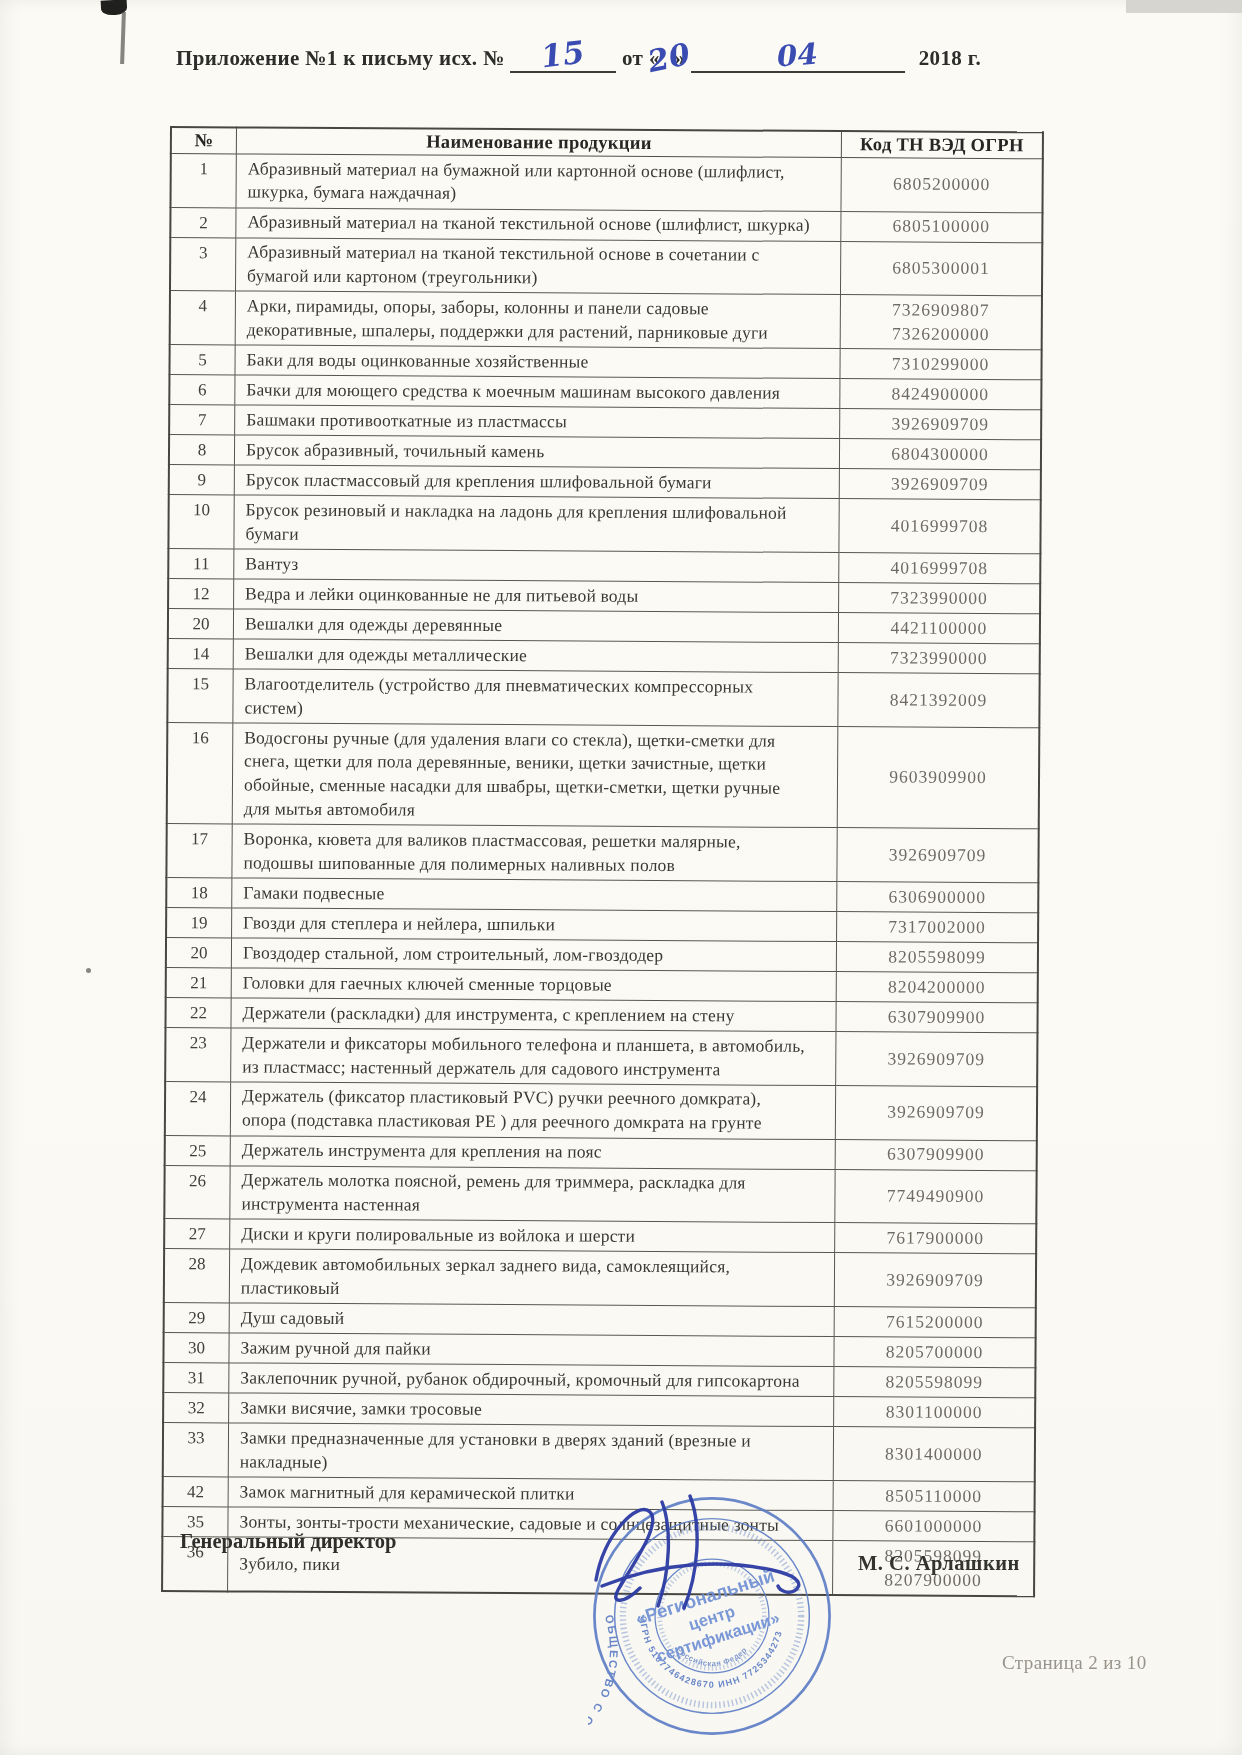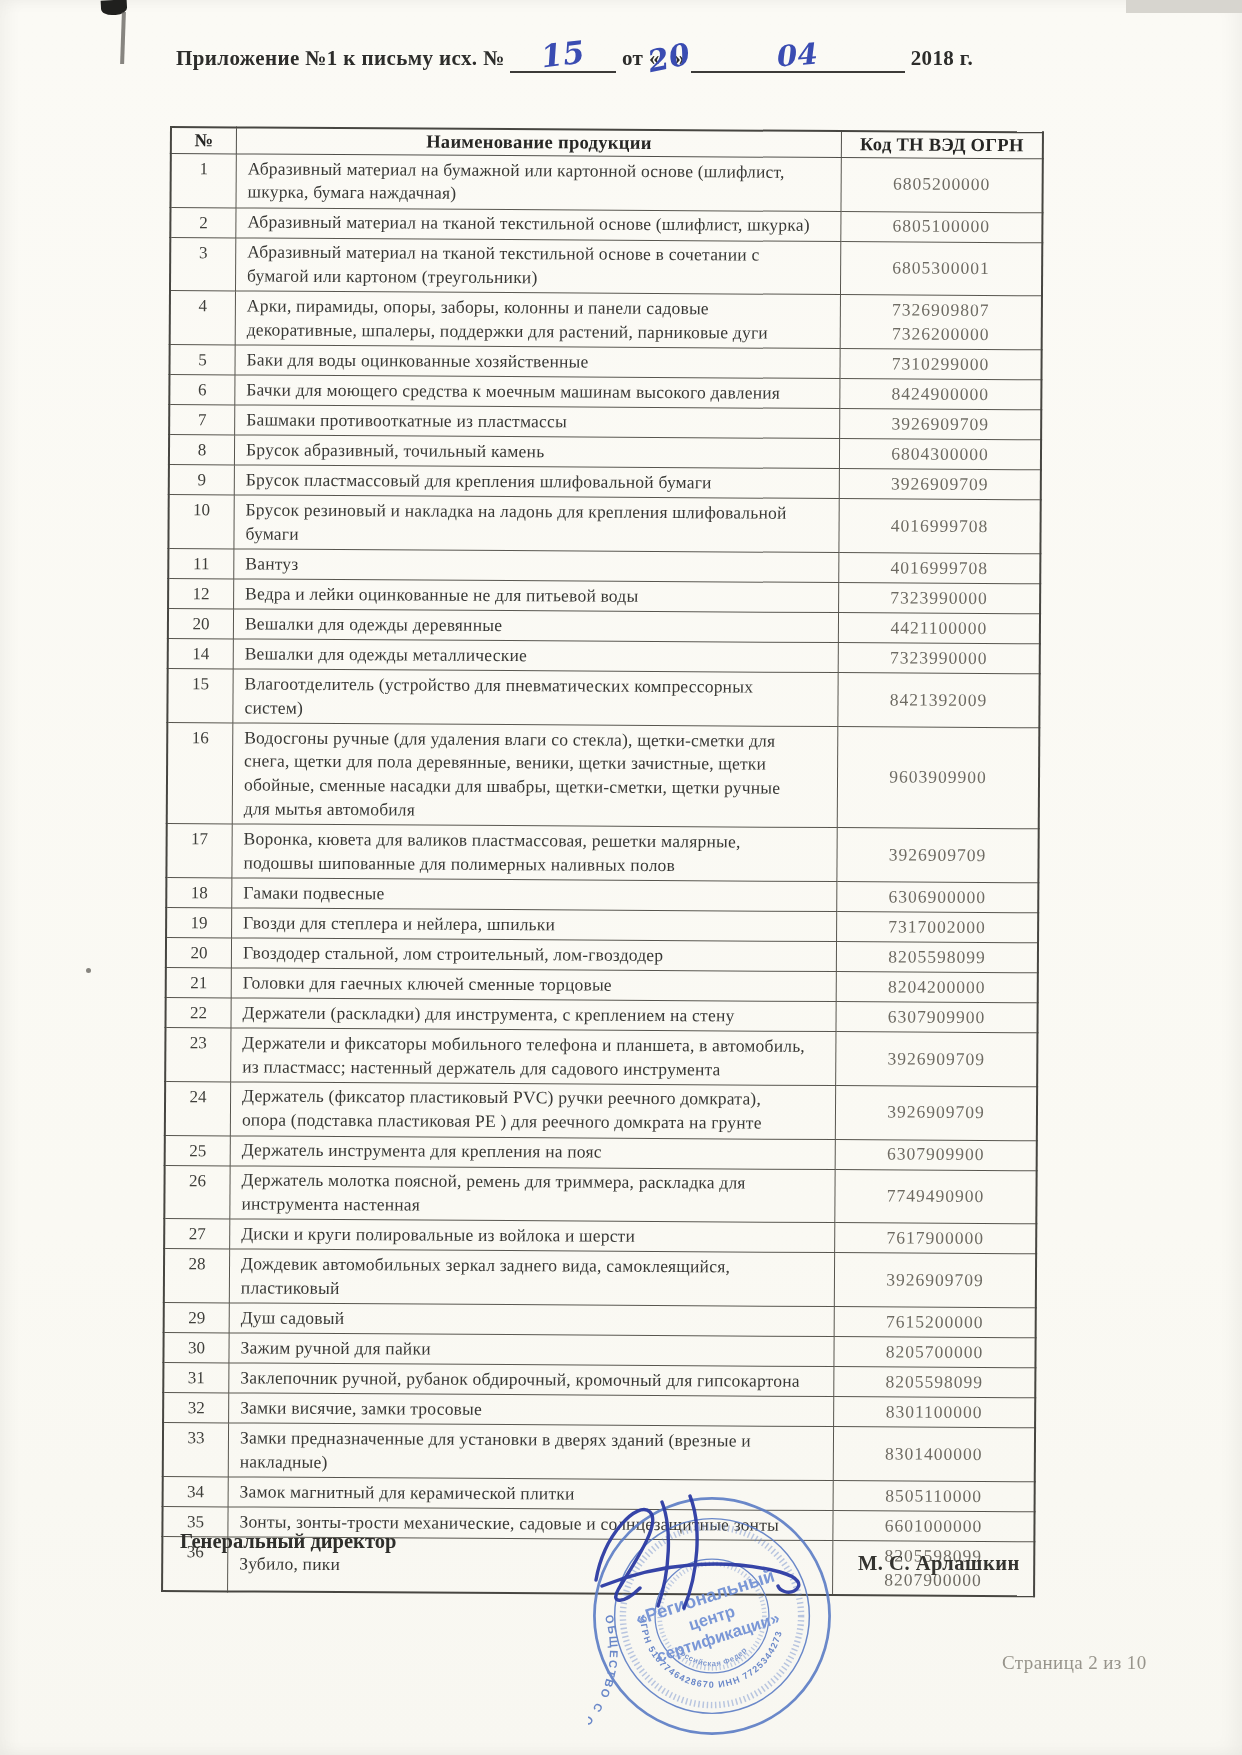--- a/index.html
+++ b/index.html
@@ -18,21 +18,21 @@
   
   .doc-header{position:absolute;left:176px;top:46px;white-space:nowrap;font-weight:bold;
     font-size:21px;color:#2d2d2b;letter-spacing:.4px;}
   .hw{font-family:"DejaVu Serif",serif;font-style:italic;font-weight:bold;color:#3a4cb2;}
   .u-seg{display:inline-block;border-bottom:2px solid #3c3b38;text-align:center;vertical-align:baseline;}
   .u-num{width:106px;}
   .u-date{width:214px;}
   .hw-15{display:inline-block;font-size:31px;line-height:14px;transform:rotate(-7deg);}
   .hw-20{display:inline-block;font-size:30px;line-height:12px;transform:rotate(-12deg);margin:0 -16px 0 -12px;position:relative;top:3px;}
   .hw-04{display:inline-block;font-size:29px;line-height:13px;transform:rotate(-4deg);}
-  .yr{margin-left:0;}
+  .yr{margin-left:8px;}
 
   
   .tbl-wrap{position:absolute;left:170px;top:126px;width:874px;transform:rotate(0.35deg);transform-origin:0 0;}
   table.tbl{width:100%;border-collapse:collapse;border:2px solid #474641;}
   .tbl th{border:1.4px solid #504f4a;font-size:18.5px;font-weight:bold;color:#262624;padding:2px 4px;letter-spacing:.3px;}
   .tbl td{border:1.4px solid #58564f;font-size:17.5px;line-height:1.36;}
   td.c-num{width:56px;text-align:center;vertical-align:top;padding:3px 2px;color:#3e3e3a;font-size:17px;}
   td.c-name{padding:2.5px 28px 2.5px 11px;vertical-align:middle;color:#393936;letter-spacing:.2px;}
   td.c-code{width:188px;text-align:center;vertical-align:middle;color:#6e6b63;letter-spacing:1px;padding:2.5px 6px;}
   th.h-num{width:56px;} th.h-code{width:188px;}
@@ -300,21 +300,21 @@
             </td>
           </tr>
           <tr>
             <td class="c-num">33</td>
             <td class="c-name">Замки предназначенные для установки в дверях зданий (врезные и накладные)</td>
             <td class="c-code">
               <div>8301400000</div>
             </td>
           </tr>
           <tr>
-            <td class="c-num">34</td>
+            <td class="c-num">42</td>
             <td class="c-name">Замок магнитный для керамической плитки</td>
             <td class="c-code">
               <div>8505110000</div>
             </td>
           </tr>
           <tr>
             <td class="c-num">35</td>
             <td class="c-name">Зонты, зонты-трости механические, садовые и солнцезащитные зонты</td>
             <td class="c-code">
               <div>6601000000</div>

